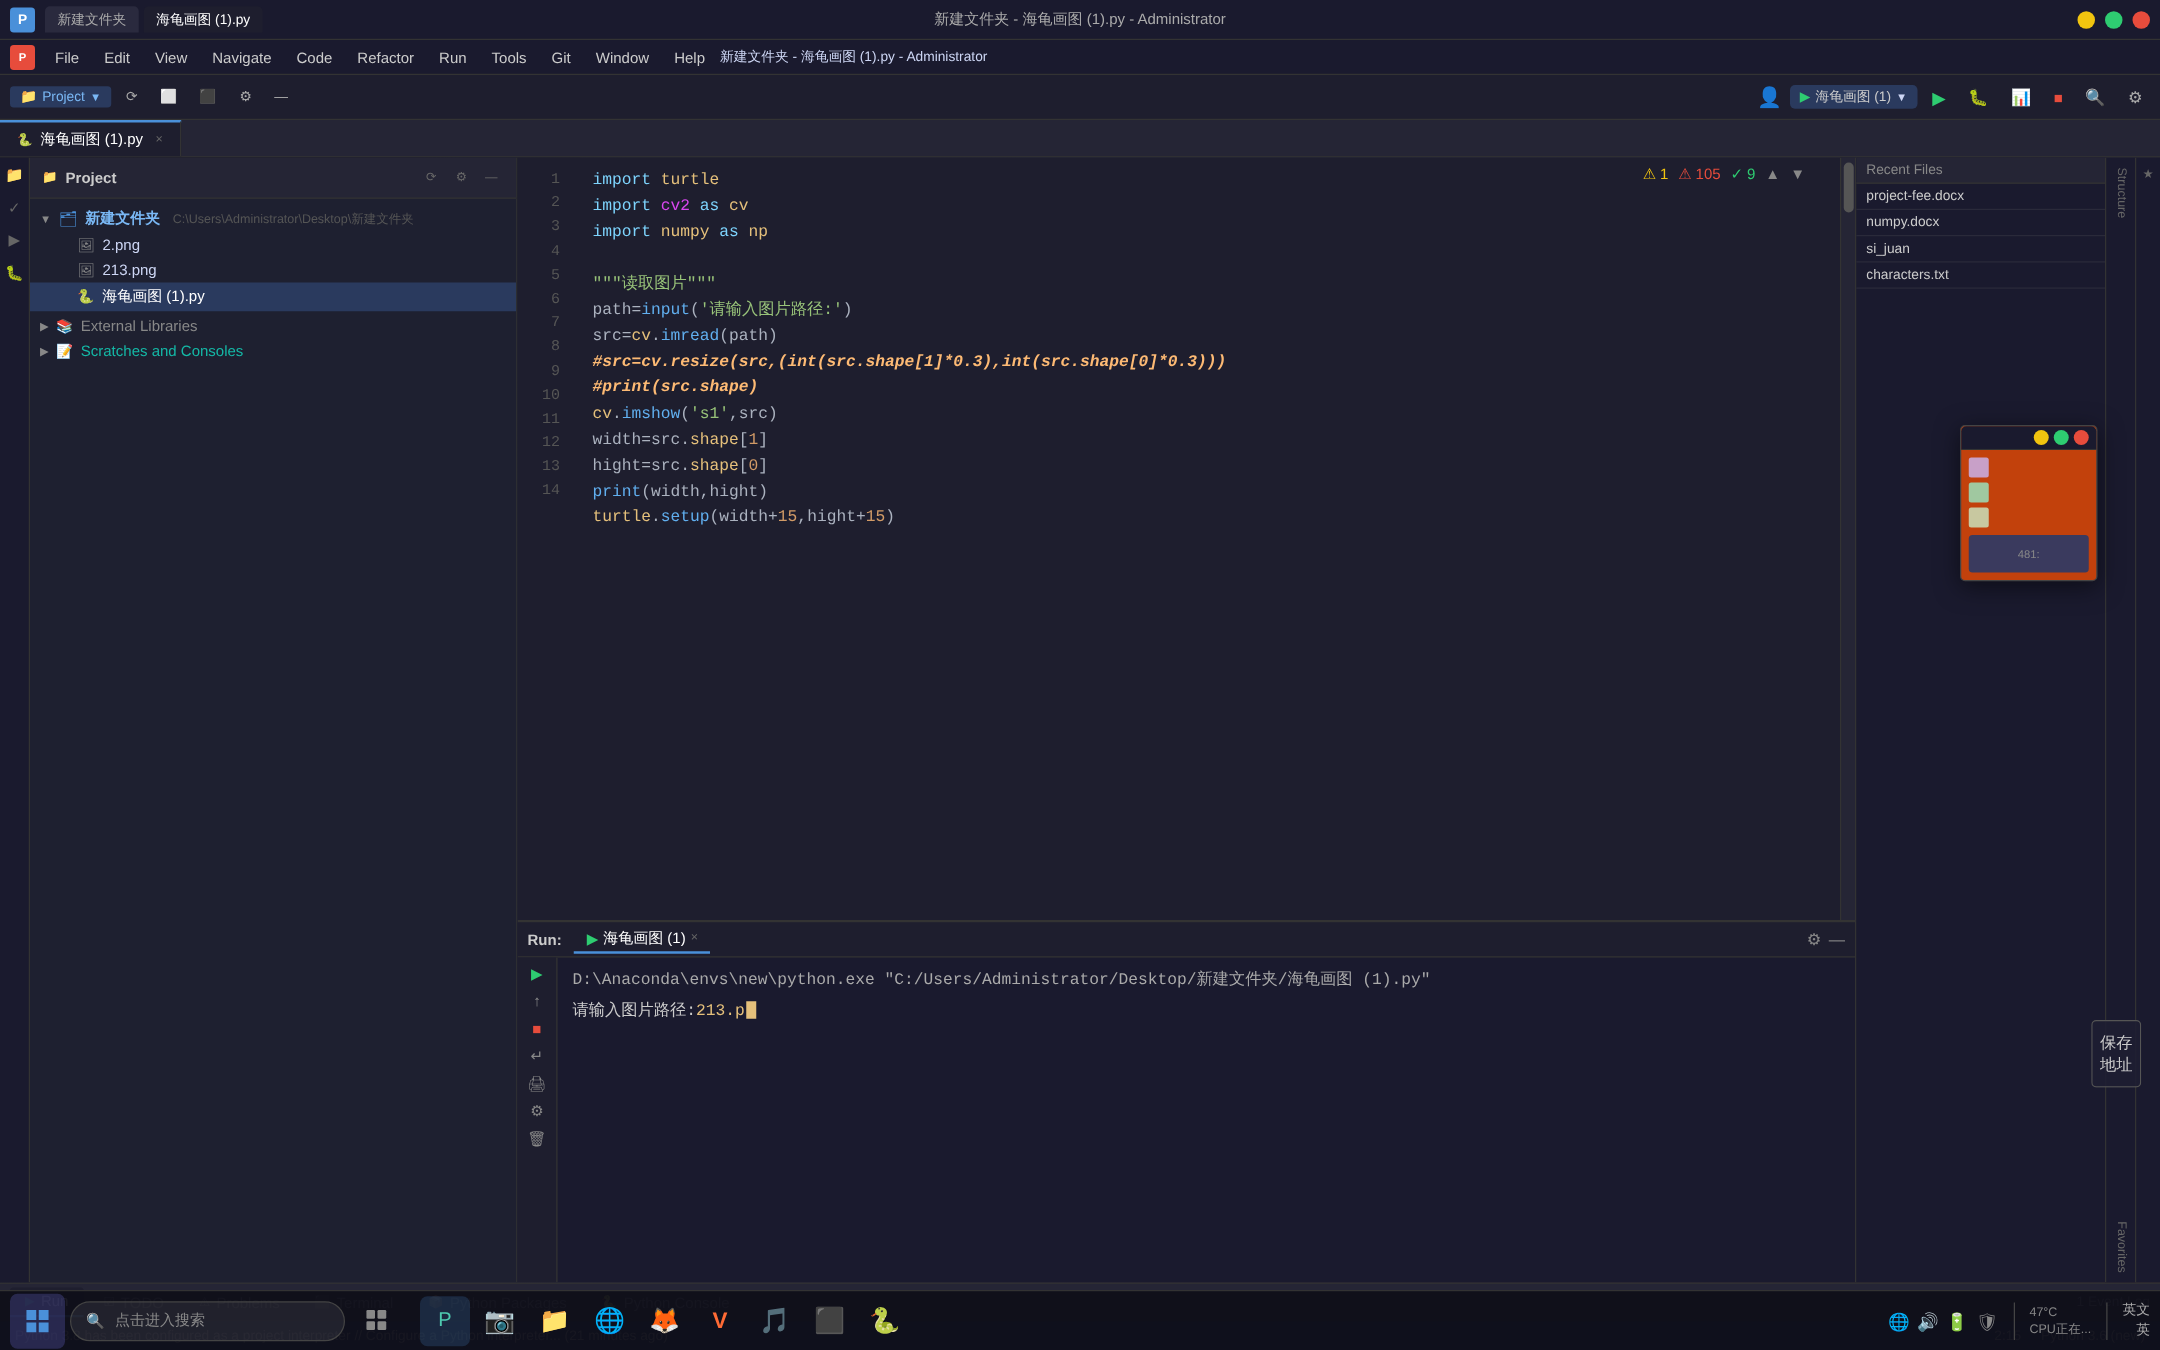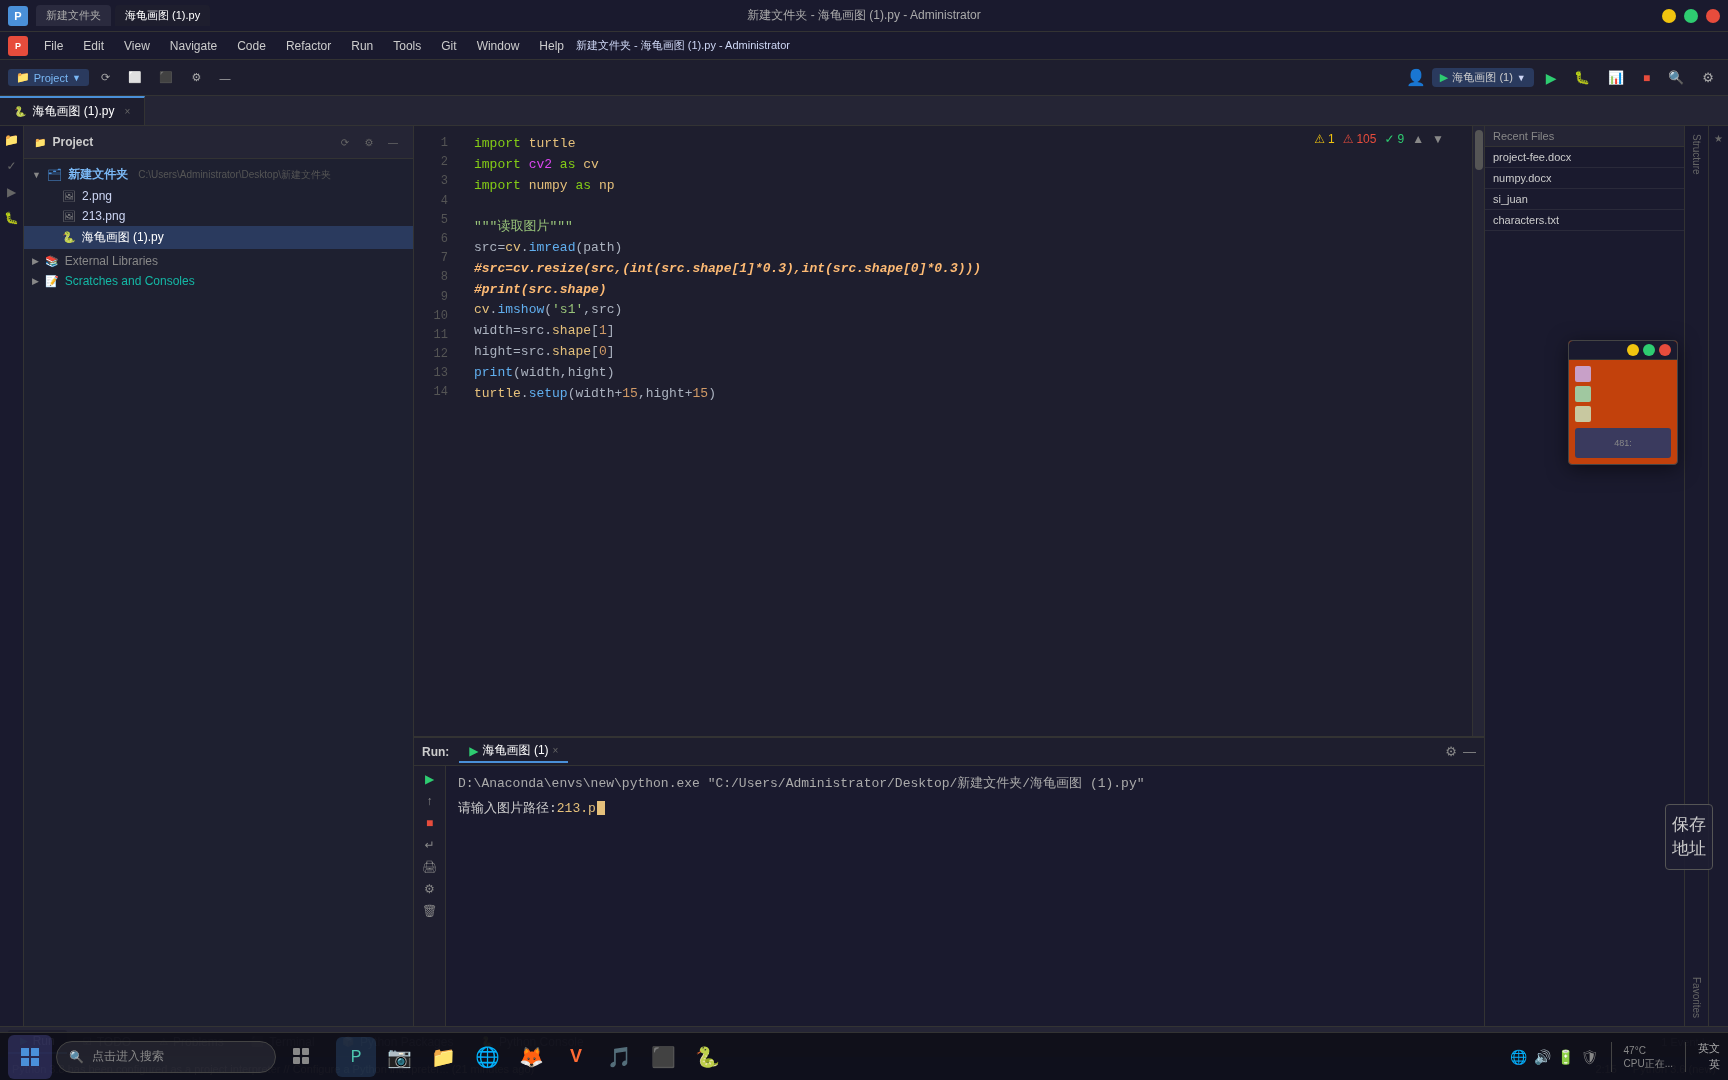--- a/index.html
+++ b/index.html
@@ -208,21 +208,21 @@
       font-size: 12px;
       user-select: none;
     }
     #code-lines {
       flex: 1;
       padding: 8px 0 0 10px;
       line-height: 1.6;
       overflow: hidden;
     }
     .code-line { white-space: pre; }
-    .kw { color: #84cc16; }
+    .kw { color: #7dd3fc; }
     .str { color: #98c379; }
     .fn { color: #61afef; }
     .comment { color: #fdba74; font-style: italic; font-weight: bold; }
     .num { color: #d19a66; }
     .op { color: #abb2bf; }
 
     
     #right-panel {
       width: 260px;
       background: #1a1a2e;
@@ -367,21 +367,21 @@
 
     
     #save-btn-overlay {
       position: fixed;
       right: 15px;
       bottom: 210px;
       background: rgba(30,30,50,0.9);
       border: 1px solid #555;
       border-radius: 4px;
       padding: 8px 6px;
-      font-size: 17px;
+      font-size: 13px;
       color: #ccc;
       cursor: pointer;
       z-index: 100;
       text-align: center;
       line-height: 1.4;
     }
 
     
     #taskbar {
       position: fixed;
@@ -695,20 +695,21 @@
             <div class="line-num-row">13</div>
             <div class="line-num-row">14</div>
           </div>
 
           <div id="code-lines" style="flex:1; padding:8px 0 0 10px; line-height:1.6; overflow:hidden;">
             <div class="code-line"><span class="kw">import</span> <span style="color:#e5c07b;">turtle</span></div>
             <div class="code-line"><span class="kw">import</span> <span style="color:#d946ef;">cv2</span> <span class="kw">as</span> <span style="color:#e5c07b;">cv</span></div>
             <div class="code-line"><span class="kw">import</span> <span style="color:#e5c07b;">numpy</span> <span class="kw">as</span> <span style="color:#e5c07b;text-align:right;">np</span></div>
             <div class="code-line">&nbsp;</div>
             <div class="code-line"><span class="str">"""读取图片"""</span></div>
+            <div class="code-line"><span style="color:#abb2bf;">path</span><span class="op">=</span><span class="fn">input</span><span class="op">(</span><span class="str">'请输入图片路径:'</span><span class="op">)</span></div>
             <div class="code-line"><span style="color:#abb2bf;">src</span><span class="op">=</span><span style="color:#e5c07b;">cv</span><span class="op">.</span><span class="fn">imread</span><span class="op">(</span><span style="color:#abb2bf;">path</span><span class="op">)</span></div>
             <div class="code-line"><span class="comment">#src=cv.resize(src,(int(src.shape[1]*0.3),int(src.shape[0]*0.3)))</span></div>
             <div class="code-line"><span class="comment">#print(src.shape)</span></div>
             <div class="code-line"><span style="color:#e5c07b;">cv</span><span class="op">.</span><span class="fn">imshow</span><span class="op">(</span><span class="str">'s1'</span><span class="op">,</span><span style="color:#abb2bf;">src</span><span class="op">)</span></div>
             <div class="code-line"><span style="color:#abb2bf;">width</span><span class="op">=</span><span style="color:#abb2bf;">src</span><span class="op">.</span><span style="color:#e5c07b;">shape</span><span class="op">[</span><span class="num">1</span><span class="op">]</span></div>
             <div class="code-line"><span style="color:#abb2bf;">hight</span><span class="op">=</span><span style="color:#abb2bf;">src</span><span class="op">.</span><span style="color:#e5c07b;">shape</span><span class="op">[</span><span class="num">0</span><span class="op">]</span></div>
             <div class="code-line"><span class="fn">print</span><span class="op">(</span><span style="color:#abb2bf;">width</span><span class="op">,</span><span style="color:#abb2bf;">hight</span><span class="op">)</span></div>
             <div class="code-line"><span style="color:#e5c07b;">turtle</span><span class="op">.</span><span class="fn">setup</span><span class="op">(</span><span style="color:#abb2bf;">width</span><span class="op">+</span><span class="num">15</span><span class="op">,</span><span style="color:#abb2bf;">hight</span><span class="op">+</span><span class="num">15</span><span class="op">)</span></div>
           </div>
 

